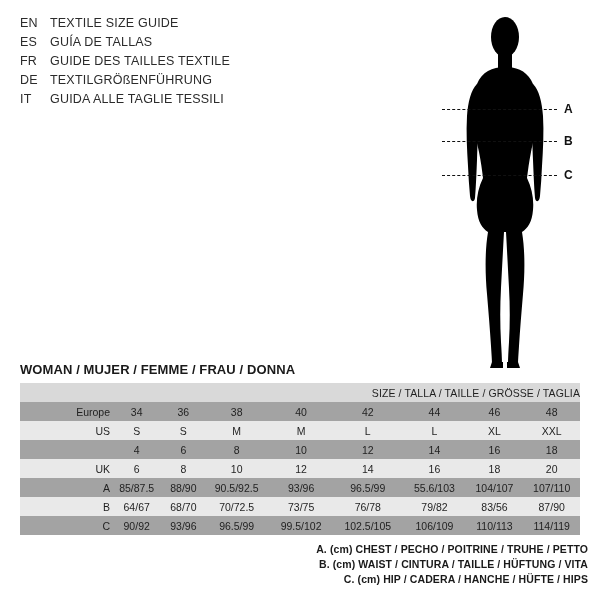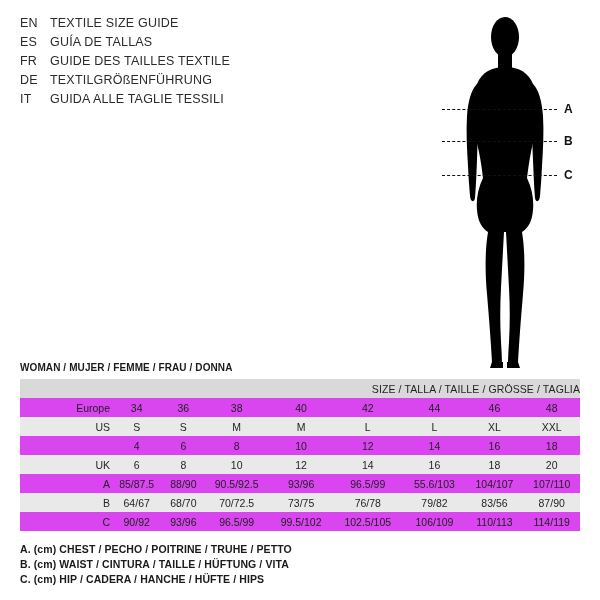--- a/index.html
+++ b/index.html
@@ -77,21 +77,21 @@
   .lbl-c { left: 164px; top: 158px; }
 
   
   .table-section {
     position: absolute;
     left: 20px;
     top: 362px;
     width: 560px;
   }
   .woman-title {
-    font-size: 10px;
+    font-size: 13px;
     font-weight: bold;
     color: #1a1a1a;
     margin-bottom: 6px;
     letter-spacing: 0.1px;
   }
   table.size-table {
     border-collapse: collapse;
     width: 560px;
     font-size: 10.5px;
     color: #1f1f1f;
@@ -113,29 +113,30 @@
   tr.header-row td {
     font-weight: normal;
     font-size: 10.5px;
     letter-spacing: 0.1px;
   }
   tr.alt {
     background: #e9e9e9;
     margin-left: 28px;
   }
   tr.plain {
-    background: #d946ef;
+    background: #a3a3a3;
   }
 
   
   .legend {
     position: absolute;
-    left: 20px;
+    left: 28px;
     top: 542px;
     width: 560px;
+    text-align: right;
   }
   .legend-line {
     font-size: 10.5px;
     font-weight: bold;
     color: #1a1a1a;
     line-height: 15px;
     letter-spacing: 0.1px;
   }
 </style>
 </head>

